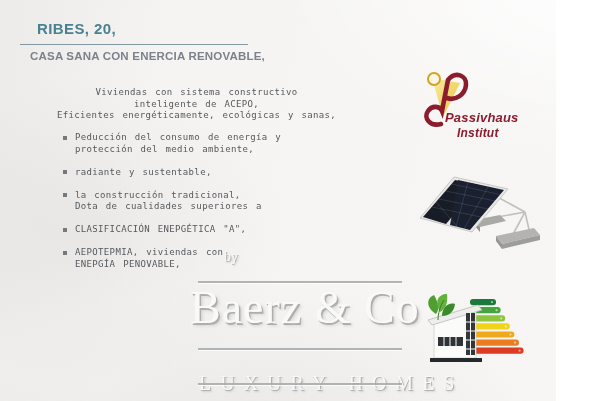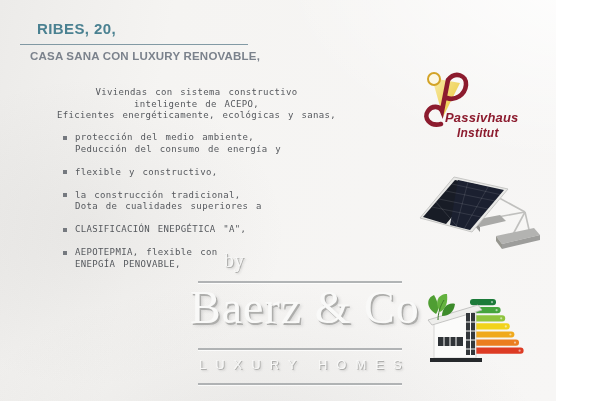--- a/index.html
+++ b/index.html
@@ -46,72 +46,72 @@
   .ph-logo svg{ position:absolute; left:0; top:2px; }
   .ph-name{ position:absolute; left:26px; top:44px; font-size:13px; font-style:italic; font-weight:bold; color:#8c1b2e; letter-spacing:0.2px;}
   .ph-org{ position:absolute; left:38px; top:60px; font-size:12px; font-style:italic; font-weight:bold; color:#8c1b2e; letter-spacing:0.2px;}
   
   .solar{ position:absolute; left:412px; top:172px; }
   .house{ position:absolute; left:424px; top:292px; }
   
   .wm{ position:absolute; left:190px; top:248px; width:220px; height:140px; text-align:center; z-index:5; }
   .wm-by{
     position:absolute; left:34px; top:1px;
-    font-family:"Liberation Serif", serif; font-size:20px; color:#f7f7f6;
+    font-family:"Liberation Serif", serif; font-size:14px; color:#f7f7f6;
     text-shadow:1px 1px 0 #b0b0ae, 2px 2px 2px rgba(150,150,148,0.35);
   }
   .wm-line{ position:absolute; left:8px; right:8px; height:1.5px; background:#a6a9ab; box-shadow:0 1px 0 rgba(255,255,255,0.9); opacity:0.85;}
   .wm-line1{ top:33px; }
   .wm-line2{ top:100px; }
   .wm-line3{ top:135px; }
   .wm-brand{
     position:absolute; left:0; right:0; top:37px;
     font-family:"Liberation Serif", serif; font-size:46px; line-height:1; letter-spacing:1px;
     color:#f9f9f8; text-shadow:1.5px 1.5px 0 #aeaeac, 3px 3px 3px rgba(150,150,148,0.30);
     white-space:nowrap;
   }
   .wm-tag{
-    position:absolute; left:0; right:0; top:109px;
-    font-family:Liberation Sans, sans-serif; font-size:13px; letter-spacing:9px; text-indent:9px;
+    position:absolute; left:0; right:0; top:124px;
+    font-family:Liberation Serif, serif; font-size:20px; letter-spacing:9px; text-indent:9px;
     color:#f8f8f7; text-shadow:1px 1px 0 #b0b0ae, 2px 2px 2px rgba(150,150,148,0.35);
     white-space:nowrap;
   }
 </style>
 </head>
 <body>
 
 <div class="slide">
 
   <div class="title" style="color: rgb(74, 129, 145);">RIBES, 20,</div>
   <div class="title-rule" style="background: rgb(109, 138, 150);"></div>
-  <div class="subtitle" style="color: rgb(123, 130, 140);">CASA SANA CON LUXURY RENOVABLE,</div>
+  <div class="subtitle" style="color: rgb(123, 130, 140);">CASA SANA CON ENERCIA RENOVABLE,</div>
 
   <div class="intro">
       <div>Viviendas con sistema constructivo</div>
       <div>inteligente de ACEPO,</div>
       <div>Eficientes energéticamente, ecológicas y sanas,</div>
     </div>
 
   <ul class="bullets">
       <li>
+        <div>Peducción del consumo de energía y</div>
         <div>protección del medio ambiente,</div>
-        <div>Peducción del consumo de energía y</div>
-      </li>
-      <li>
-        <div>flexible y constructivo,</div>
+      </li>
+      <li>
+        <div>radiante y sustentable,</div>
       </li>
       <li>
         <div>la construcción tradicional,</div>
         <div>Dota de cualidades superiores a</div>
       </li>
       <li>
         <div>CLASIFICACIÓN ENEPGÉTICA "A",</div>
       </li>
       <li>
-        <div>AEPOTEPMIA, flexible con</div>
+        <div>AEPOTEPMIA, viviendas con</div>
         <div>ENEPGÍA PENOVABLE,</div>
       </li>
     </ul>
 
   <div class="ph-logo">
     <svg width="52" height="62" viewBox="0 0 52 62">
       <defs>
         <linearGradient id="phg" x1="0" y1="0" x2="1" y2="1">
           <stop offset="0" stop-color="#f8ecab"></stop>
           <stop offset="1" stop-color="#eac42f"></stop>

